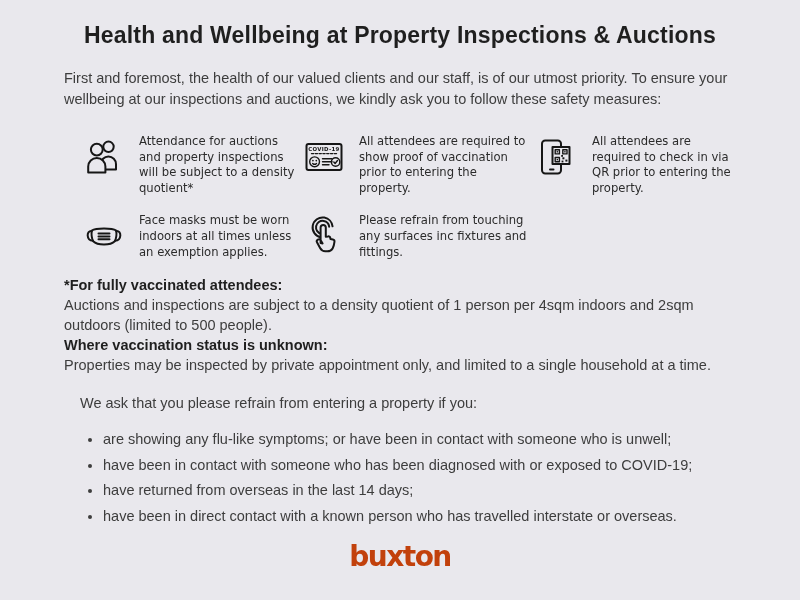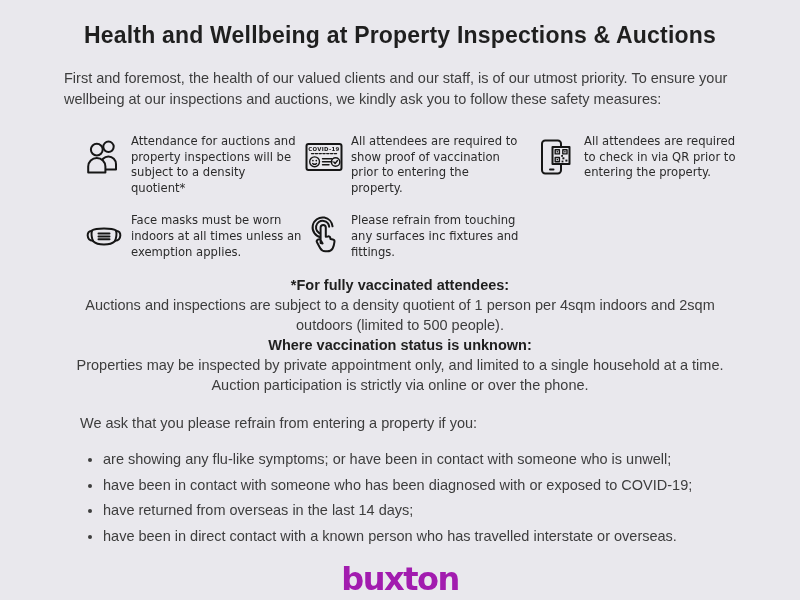--- a/index.html
+++ b/index.html
@@ -28,50 +28,50 @@
     line-height: 1.48;
     color: #3d3d3d;
   }
 
   .grid {
     margin: 22px 0 0 18px;
     display: grid;
     grid-template-columns: 220px 233px 1fr;
     row-gap: 15px;
   }
-  .measure { display: flex; align-items: flex-start; gap: 5px; }
+  .measure { display: flex; align-items: flex-start; gap: 13px; }
   .micon { flex: 0 0 44px; height: 48px; }
   .micon svg { display: block; }
   .mtext {
     margin: 1px 0 0;
     max-width: 172px;
     font-family: "DejaVu Sans", sans-serif;
     font-size: 11.6px;
     line-height: 1.36;
     color: #2b2b2b;
   }
   .mtext.narrow { max-width: 132px; }
 
-  .details { margin-top: 15px; max-width: 712px; font-size: 14.5px; line-height: 20px; text-align: center; }
+  .details { margin-top: 15px; max-width: 712px; font-size: 14.5px; line-height: 20px; }
   .details p { margin: 0; }
   .b { font-weight: 700; color: #1f1f1f; }
 
   .refrain { margin-top: 18px; font-size: 14.5px; line-height: 20px; }
   .refrain .lead { margin: 16px; }
   .refrain ul { margin: 9px 0 7px; padding-left: 39px; }
   .refrain li { margin-bottom: 5.5px; }
 
   .logo {
     margin-top: 14px;
     text-align: center;
     font-family: "DejaVu Sans", sans-serif;
     font-weight: 700;
-    font-size: 32px;
+    font-size: 28px;
     letter-spacing: -1.5px;
-    color: #a21caf;
+    color: #c2410c;
   }
 
   .ic { stroke: #161616; stroke-width: 2; fill: none; stroke-linecap: round; stroke-linejoin: round; }
   .ic-thin { stroke: #161616; stroke-width: 1.4; fill: none; stroke-linecap: round; stroke-linejoin: round; }
   .ic-fill { fill: #161616; stroke: none; }
   .ic-bg { fill: #e9e8ed; }
   .ic-label { fill: #161616; font-family: "DejaVu Sans", sans-serif; font-weight: 700; }
 </style>
 </head>
 <body>
@@ -159,21 +159,20 @@
       <p class="mtext">Please refrain from touching any surfaces inc fixtures and fittings.</p>
     </div>
 
   </div>
 
   <div class="details">
     <p class="b">*For fully vaccinated attendees:</p>
     <p>Auctions and inspections are subject to a density quotient of 1 person per 4sqm indoors and 2sqm outdoors (limited to 500 people).</p>
     <p class="b">Where vaccination status is unknown:</p>
     <p>Properties may be inspected by private appointment only, and limited to a single household at a time.</p>
-    <p>Auction participation is strictly via online or over the phone.</p>
   </div>
 
   <div class="refrain">
     <p class="lead">We ask that you please refrain from entering a property if you:</p>
     <ul>
       <li>are showing any flu-like symptoms; or have been in contact with someone who is unwell;</li>
       <li>have been in contact with someone who has been diagnosed with or exposed to COVID-19;</li>
       <li>have returned from overseas in the last 14 days;</li>
       <li>have been in direct contact with a known person who has travelled interstate or overseas.</li>
     </ul>

